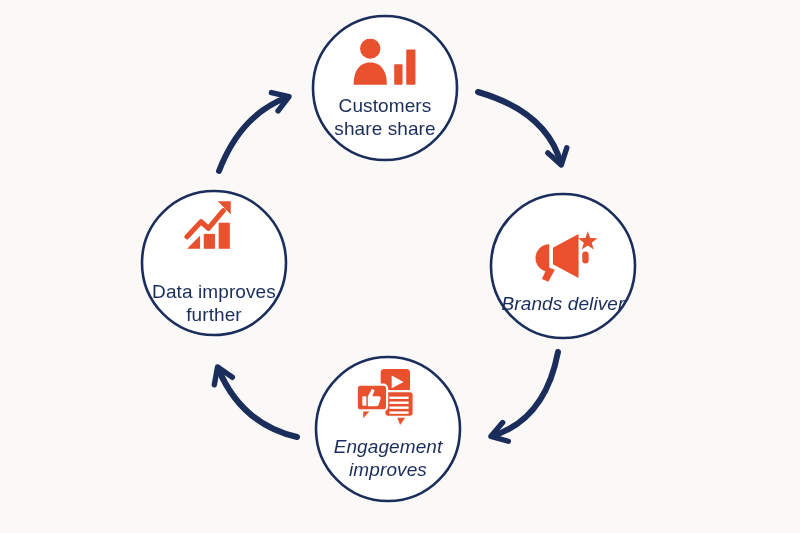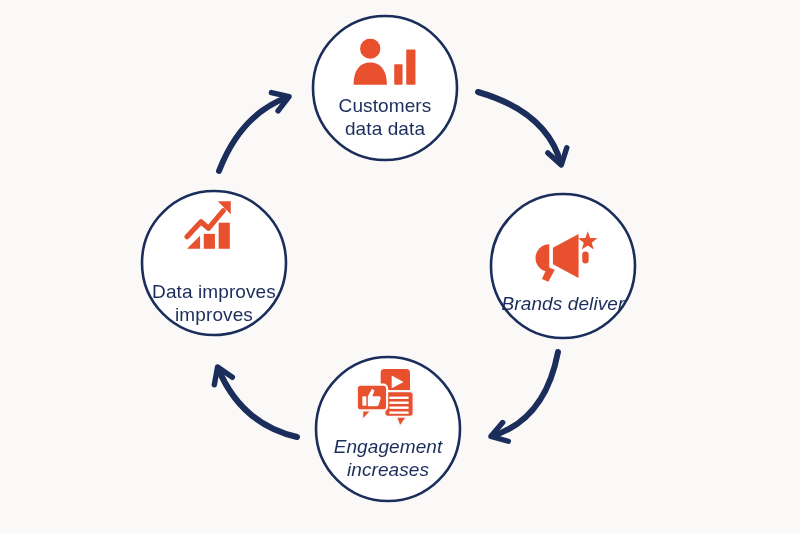--- a/index.html
+++ b/index.html
@@ -65,21 +65,21 @@
 
   <div class="node" style="left:385px; top:89px;">
     <svg class="icon" width="68" height="48" viewBox="0 0 72 52">
       <circle cx="20" cy="11" r="11" fill="#E8502E"></circle>
       <path d="M2,50 C2,33 10,26 20,26 C30,26 38,33 38,50 Z" fill="#E8502E"></path>
       <rect x="46" y="28" width="9" height="22" rx="1" fill="#E8502E"></rect>
       <rect x="59" y="12" width="10" height="38" rx="1" fill="#E8502E"></rect>
     </svg>
     <div class="label">
       <span>Customers</span>
-      <span>data data</span>
+      <span>share share</span>
     </div>
   </div>
 
   <div class="node" style="left:563px; top:272px;font-style:italic;">
     <svg class="icon" width="72" height="55" viewBox="0 0 78 60">
       <path d="M24,16 A14,14 0 0 0 24,46 Z" fill="#E8502E"></path>
       <polygon points="16,54 23,57 30,44 22,41" fill="#E8502E"></polygon>
       <polygon points="28,20 56,5 56,53 28,38" fill="#E8502E"></polygon>
       <rect x="60" y="24" width="7" height="13" rx="3.5" fill="#E8502E"></rect>
       <polygon points="66,2 68.6,9.4 76.5,9.6 70.3,14.4 72.5,21.9 66,17.5 59.5,21.9 61.7,14.4 55.5,9.6 63.4,9.4" fill="#E8502E"></polygon>
@@ -103,31 +103,31 @@
       </g>
       <g>
         <polygon points="8,44 8,58 20,45" fill="#E8502E" stroke="#FAF9F8" stroke-width="2"></polygon>
         <rect x="2" y="19" width="33" height="28" rx="4" fill="#E8502E" stroke="#FAF9F8" stroke-width="2.4"></rect>
         <rect x="8" y="31.5" width="4.4" height="10.5" rx="1" fill="#FFFFFF"></rect>
         <path d="M14,31.5 l4.6,-8 2.7,1.9 -2.4,6.1 h7.2 a2,2 0 0 1 1.9,2.6 l-2.1,6.6 a2.4,2.4 0 0 1 -2.3,1.8 h-9.6 z" fill="#FFFFFF"></path>
       </g>
     </svg>
     <div class="label">
       <span>Engagement</span>
-      <span>increases</span>
+      <span>improves</span>
     </div>
   </div>
 
   <div class="node" style="left:214px; top:262px;gap:20px;">
     <svg class="icon" width="60" height="54" viewBox="0 0 64 58">
       <polygon points="3,54 17,40 17,54" fill="#E8502E"></polygon>
       <rect x="21" y="38" width="12" height="16" fill="#E8502E"></rect>
       <rect x="37" y="26" width="12" height="28" fill="#E8502E"></rect>
       <polyline points="3,41 18,25 26,32 42,13" fill="none" stroke="#E8502E" stroke-width="5.5" stroke-linecap="round" stroke-linejoin="round"></polyline>
       <polygon points="36,3 50,3 50,17" fill="#E8502E"></polygon>
     </svg>
     <div class="label">
       <span>Data improves</span>
-      <span>improves</span>
+      <span>further</span>
     </div>
   </div>
 
 </div>
 
 </body></html>

